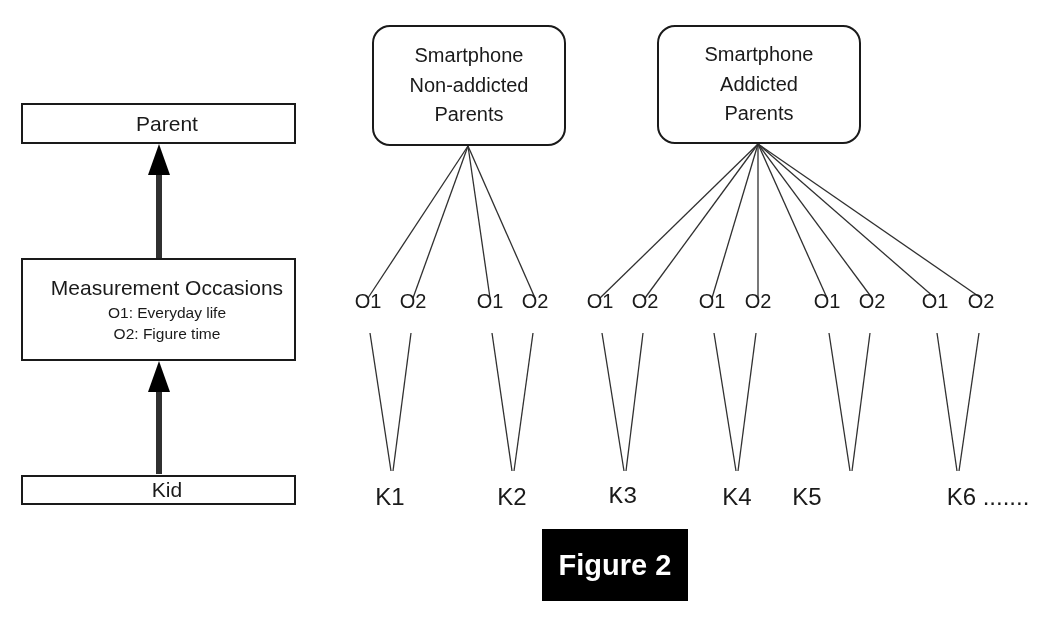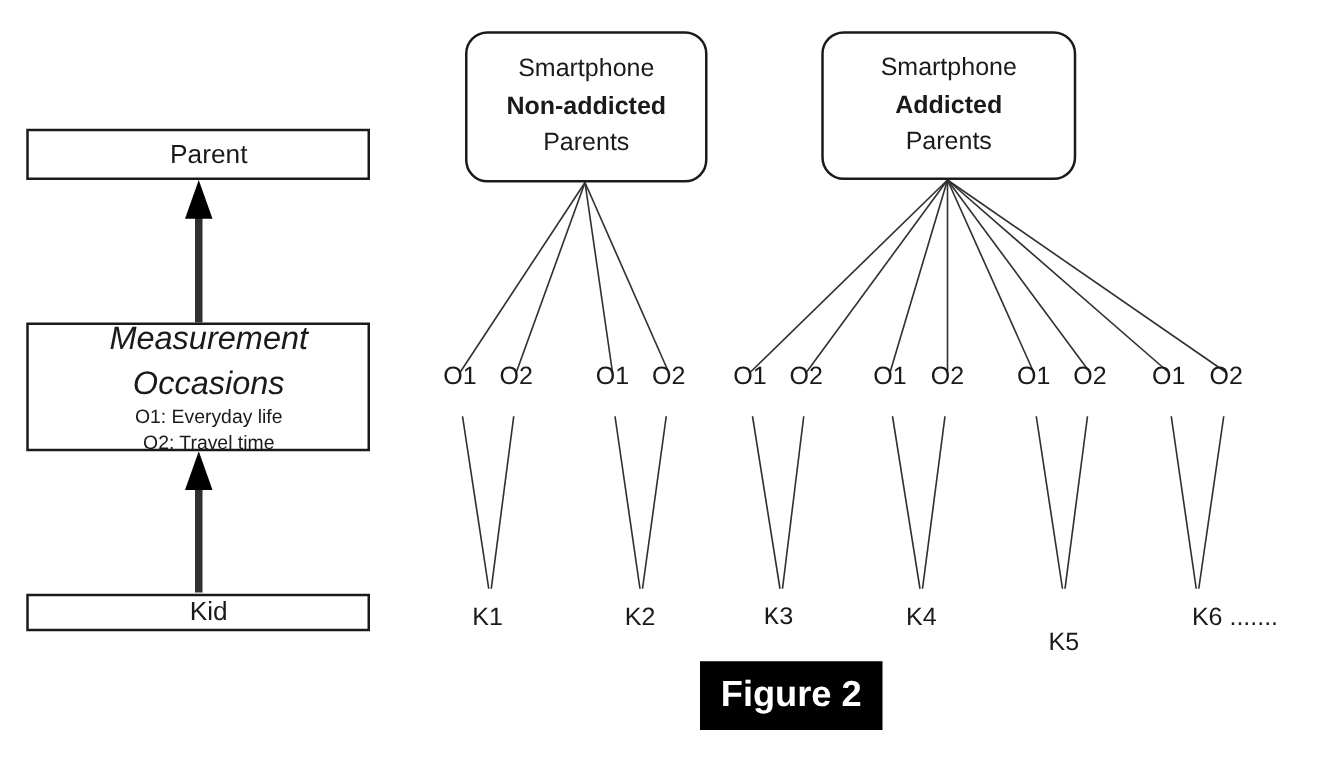--- a/index.html
+++ b/index.html
@@ -8,41 +8,41 @@
     font-family:"Liberation Sans",sans-serif;color:#1a1a1a;overflow:hidden;
   }
   #wires{position:absolute;left:0;top:0;width:1054px;height:620px;}
   .rectbox{
     position:absolute;left:21px;width:275px;border:2px solid #1a1a1a;
     background:#fff;display:flex;flex-direction:column;align-items:center;justify-content:center;
     box-sizing:border-box;text-align:center;padding-left:17px;
   }
   #parent-box{top:103px;height:41px;font-size:21px;}
   #measurement-box{top:258px;height:103px;line-height:1.35;}
-  #measurement-box .m-title{font-size:26px;font-style:italic;}
+  #measurement-box .m-title{font-size:21px;}
   #measurement-box .m-sub{font-size:15.5px;}
   #kid-box{top:475px;height:30px;font-size:21px;}
   .groupbox{
     position:absolute;top:25px;border:2px solid #1a1a1a;border-radius:18px;background:#fff;
     display:flex;flex-direction:column;align-items:center;justify-content:center;
     box-sizing:border-box;font-size:20px;line-height:1.48;text-align:center;
   }
   #group-box-0{left:372px;width:194px;height:121px;}
   #group-box-1{left:657px;width:204px;height:119px;}
-  .groupbox .bold{font-weight:bold;}
+  .groupbox .bold{font-weight:normal;}
   .o-label{
     position:absolute;top:290px;transform:translateX(-50%);
     font-size:20px;white-space:nowrap;
   }
   .k-label{
     position:absolute;top:483px;transform:translateX(-50%);
-    font-size:20px;white-space:nowrap;
+    font-size:24px;white-space:nowrap;
   }
   #figure-caption{
-    position:absolute;left:560px;top:529px;width:146px;height:55px;
+    position:absolute;left:542px;top:529px;width:146px;height:72px;
     display:flex;align-items:center;justify-content:center;
     font-size:29px;font-weight:bold;
   }
 </style>
 </head>
 <body>
 
 <div id="stage">
 
   <svg id="wires" viewBox="0 0 1054 620" xmlns="http://www.w3.org/2000/svg">
@@ -76,21 +76,21 @@
       <polygon points="159,361 148,392 170,392" fill="#000"></polygon>
     </svg>
 
   <div class="rectbox" id="parent-box">
     <span>Parent</span>
   </div>
 
   <div class="rectbox" id="measurement-box">
     <span class="m-title">Measurement Occasions</span>
     <span class="m-sub">O1: Everyday life</span>
-    <span class="m-sub">O2: Travel time</span>
+    <span class="m-sub">O2: Figure time</span>
   </div>
 
   <div class="rectbox" id="kid-box">
     <span>Kid</span>
   </div>
 
   <div class="groupbox" id="group-box-0">
     <span>Smartphone</span>
     <span class="bold">Non-addicted</span>
     <span>Parents</span>
@@ -112,21 +112,21 @@
       <div class="o-label" style="left: 712px;">O1</div>
       <div class="o-label" style="left: 758px;">O2</div>
       <div class="o-label" style="left: 827px;">O1</div>
       <div class="o-label" style="left: 872px;">O2</div>
       <div class="o-label" style="left: 935px;">O1</div>
       <div class="o-label" style="left: 981px;">O2</div>
       <div class="k-label" style="left: 390px;">K1</div>
       <div class="k-label" style="left: 512px;">K2</div>
       <div class="k-label" style="left: 623px; font-family: Liberation Mono, monospace;">K3</div>
       <div class="k-label" style="left: 737px;">K4</div>
-      <div class="k-label" style="left: 851px; margin-top: 20px;">K5</div>
+      <div class="k-label" style="left: 807px;">K5</div>
       <div class="k-label" style="left: 988px;">K6 .......</div>
     </div>
 
   <div id="figure-caption" style="background: rgb(0, 0, 0); color: rgb(255, 255, 255);">
     <span>Figure 2</span>
   </div>
 
 </div>
 
 </body></html>

